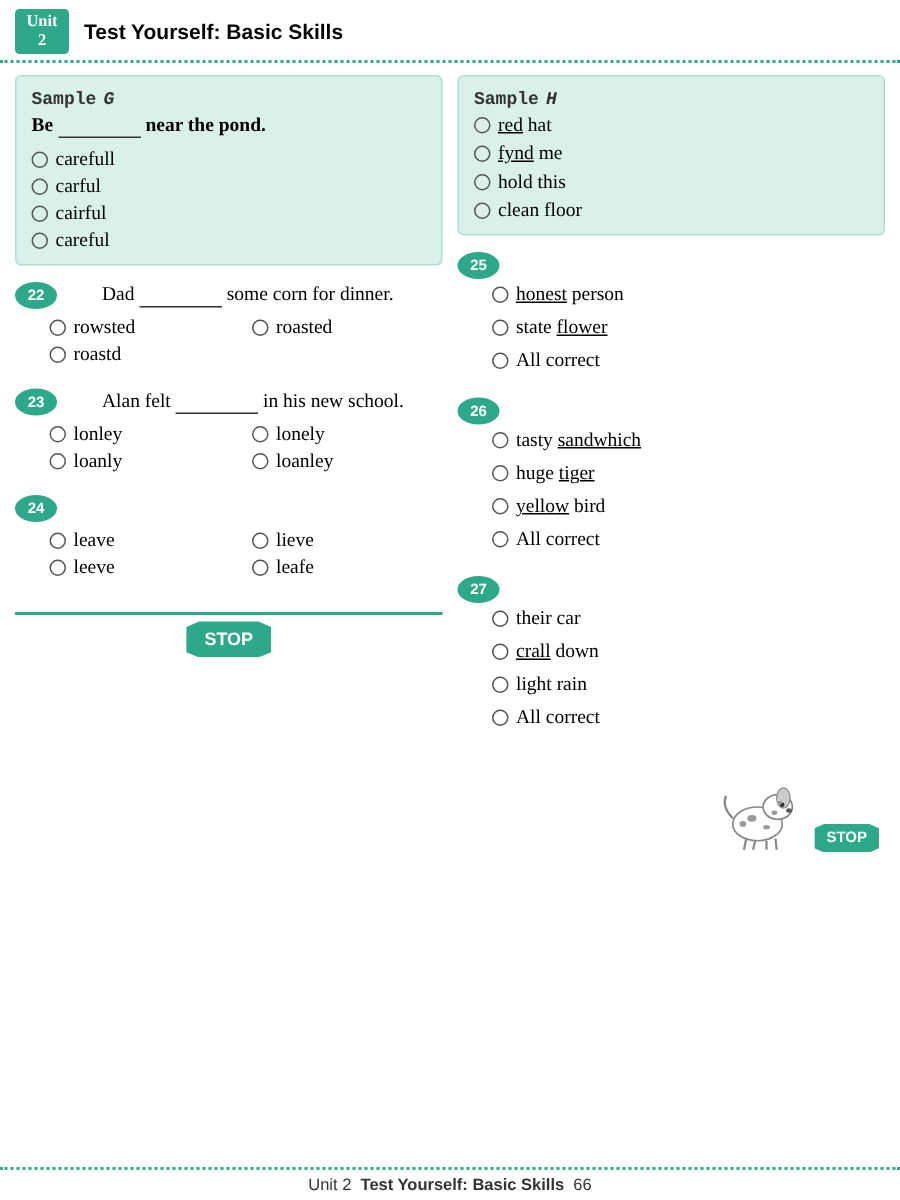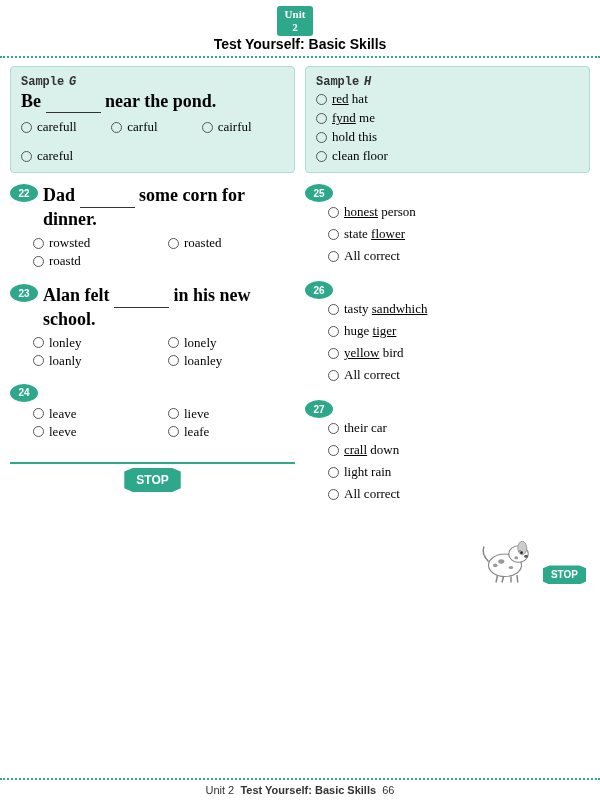--- a/index.html
+++ b/index.html
@@ -12,21 +12,20 @@
       overflow: hidden;
       position: relative;
     }
 
     
     .header {
       display: flex;
       align-items: center;
       padding: 6px 10px 4px 10px;
       border-bottom: 2px dotted #2ea88a;
-      flex-direction: column;
     }
     .unit-badge {
       background: #2ea88a;
       color: white;
       font-weight: bold;
       font-size: 11px;
       padding: 2px 6px;
       border-radius: 3px;
       text-align: center;
       line-height: 1.2;
@@ -73,27 +72,27 @@
       color: #333;
       margin-bottom: 2px;
     }
     .sample-label span {
       font-size: 12px;
       font-weight: bold;
       font-family: Liberation Mono, monospace;
     }
     .sample-question {
       font-weight: bold;
-      font-size: 18px;
+      font-size: 13px;
       margin-bottom: 6px;
     }
     .sample-options-grid {
       display: grid;
-      grid-template-columns: 1fr 1fr 1fr;
-      gap: 13px 8px;
+      grid-template-columns: 1fr;
+      gap: 2px 8px;
     }
     .sample-options-list {
       display: flex;
       flex-direction: column;
       gap: 3px;
     }
     .option-row {
       display: flex;
       align-items: center;
       gap: 5px;
@@ -126,23 +125,24 @@
       border-radius: 50%;
       width: 28px;
       height: 18px;
       display: flex;
       align-items: center;
       justify-content: center;
       flex-shrink: 0;
       margin-top: 1px;
     }
     .q-text {
-      font-weight: bold;
-      font-size: 18px;
+      font-weight: normal;
+      font-size: 13px;
       line-height: 1.3;
+      margin-left: 25px;
     }
     .blank {
       display: inline-block;
       border-bottom: 1.5px solid #333;
       width: 55px;
       vertical-align: bottom;
     }
     .options-grid {
       display: grid;
       grid-template-columns: 1fr 1fr;

